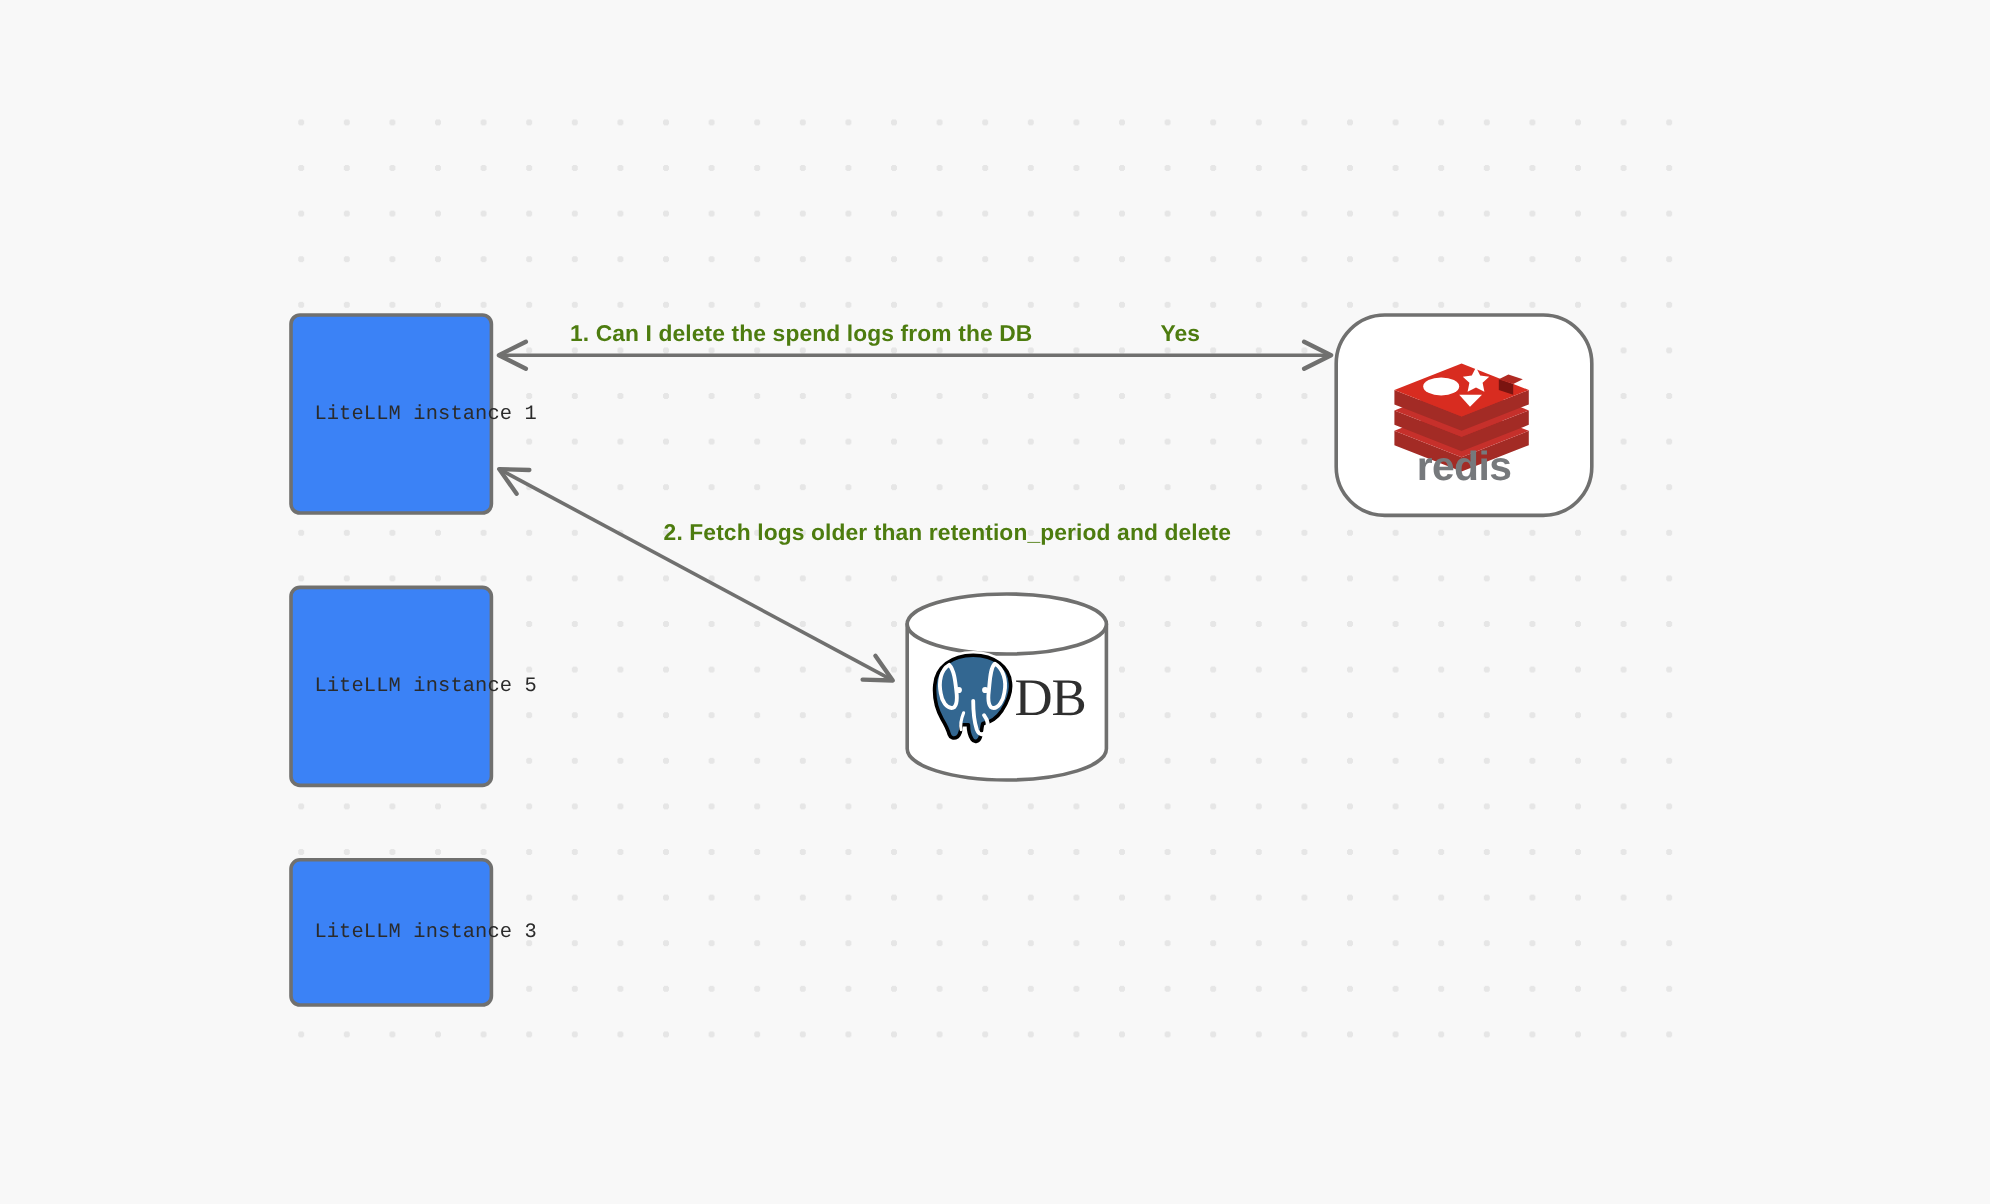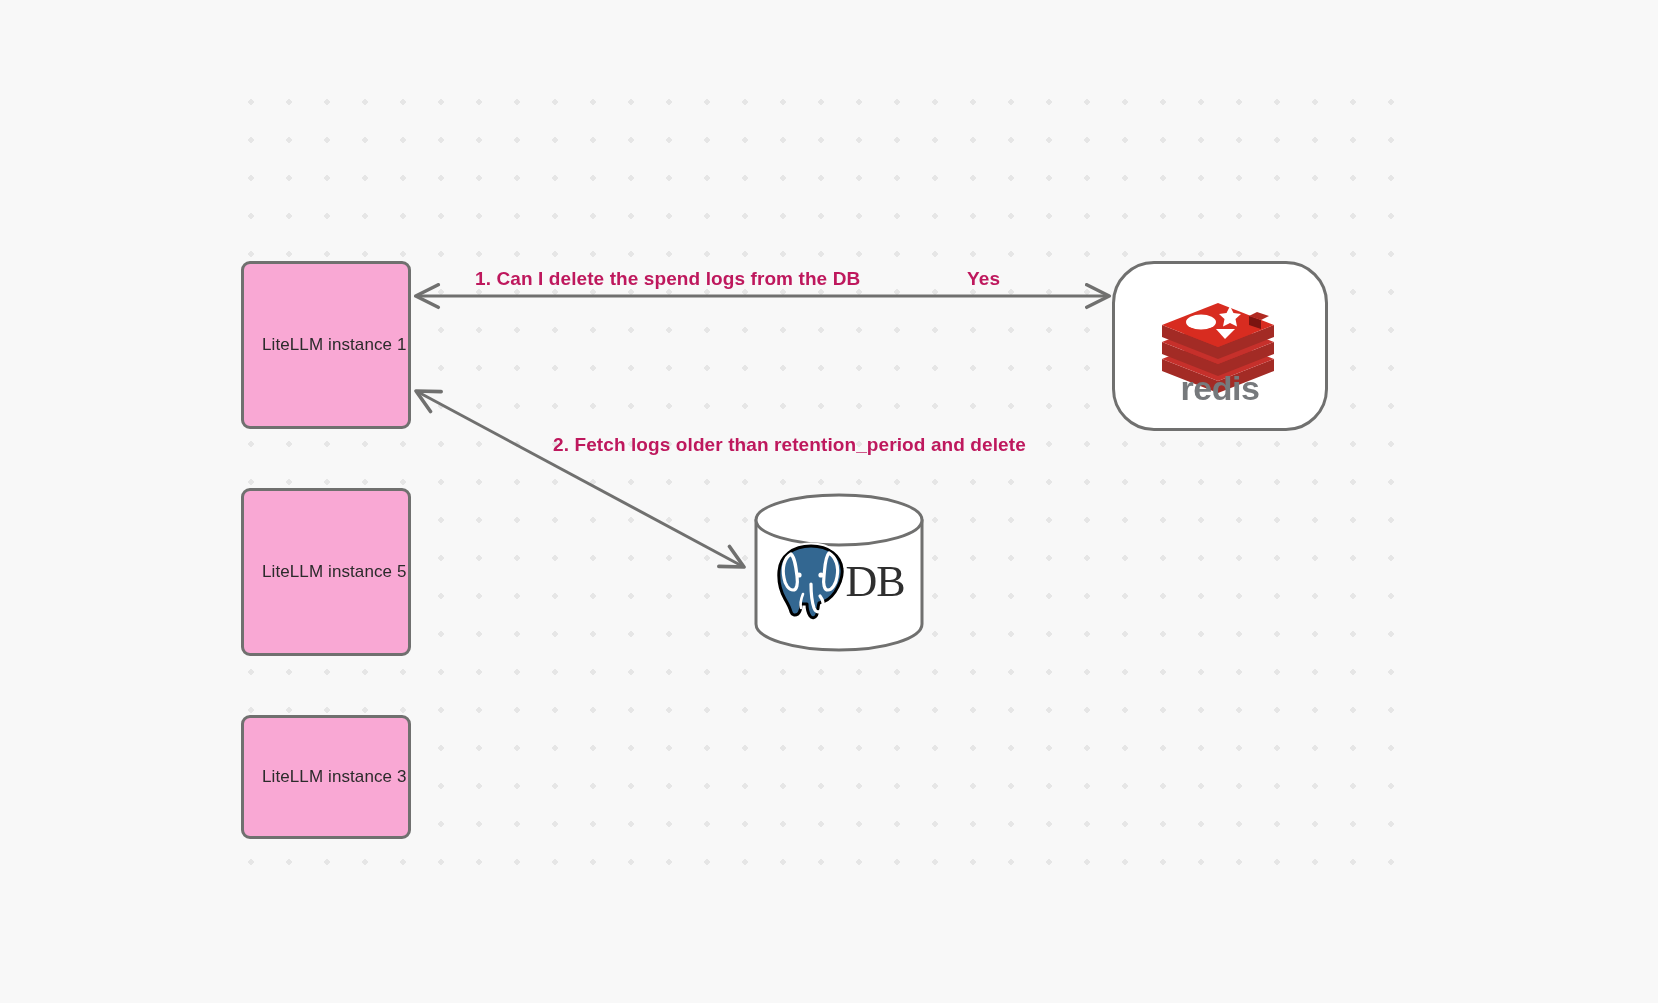--- a/index.html
+++ b/index.html
@@ -42,26 +42,27 @@
     top: 0;
     width: 1658px;
     height: 1003px;
     pointer-events: none;
   }
 
   
   .node-box {
     position: absolute;
     box-sizing: border-box;
-    background: #f9a8d4;
+    background: #3b82f6;
     border: 3px solid #70706f;
     border-radius: 9px;
     display: flex;
     align-items: center;
     justify-content: flex-start;
+    font-family: Liberation Mono, monospace;
   }
   .node-box .node-label {
     font-size: 17px;
     color: #2b2b2b;
     font-weight: 400;
     padding-left: 18px;
     letter-spacing: .1px;
     white-space: nowrap;
   }
 
@@ -122,21 +123,21 @@
     color: #2f2f2f;
     letter-spacing: -1px;
     margin-left: -4px;
   }
 
   
   .edge-label {
     position: absolute;
     font-size: 19px;
     font-weight: bold;
-    color: #be185d;
+    color: #4d7c0f;
     white-space: nowrap;
     letter-spacing: .1px;
   }
   #edge-label-1 { left: 475px; top: 268px; }
   #edge-label-1b { left: 967px; top: 268px; }
   #edge-label-2 { left: 553px; top: 434px; }
 </style>
 </head>
 <body>
 

